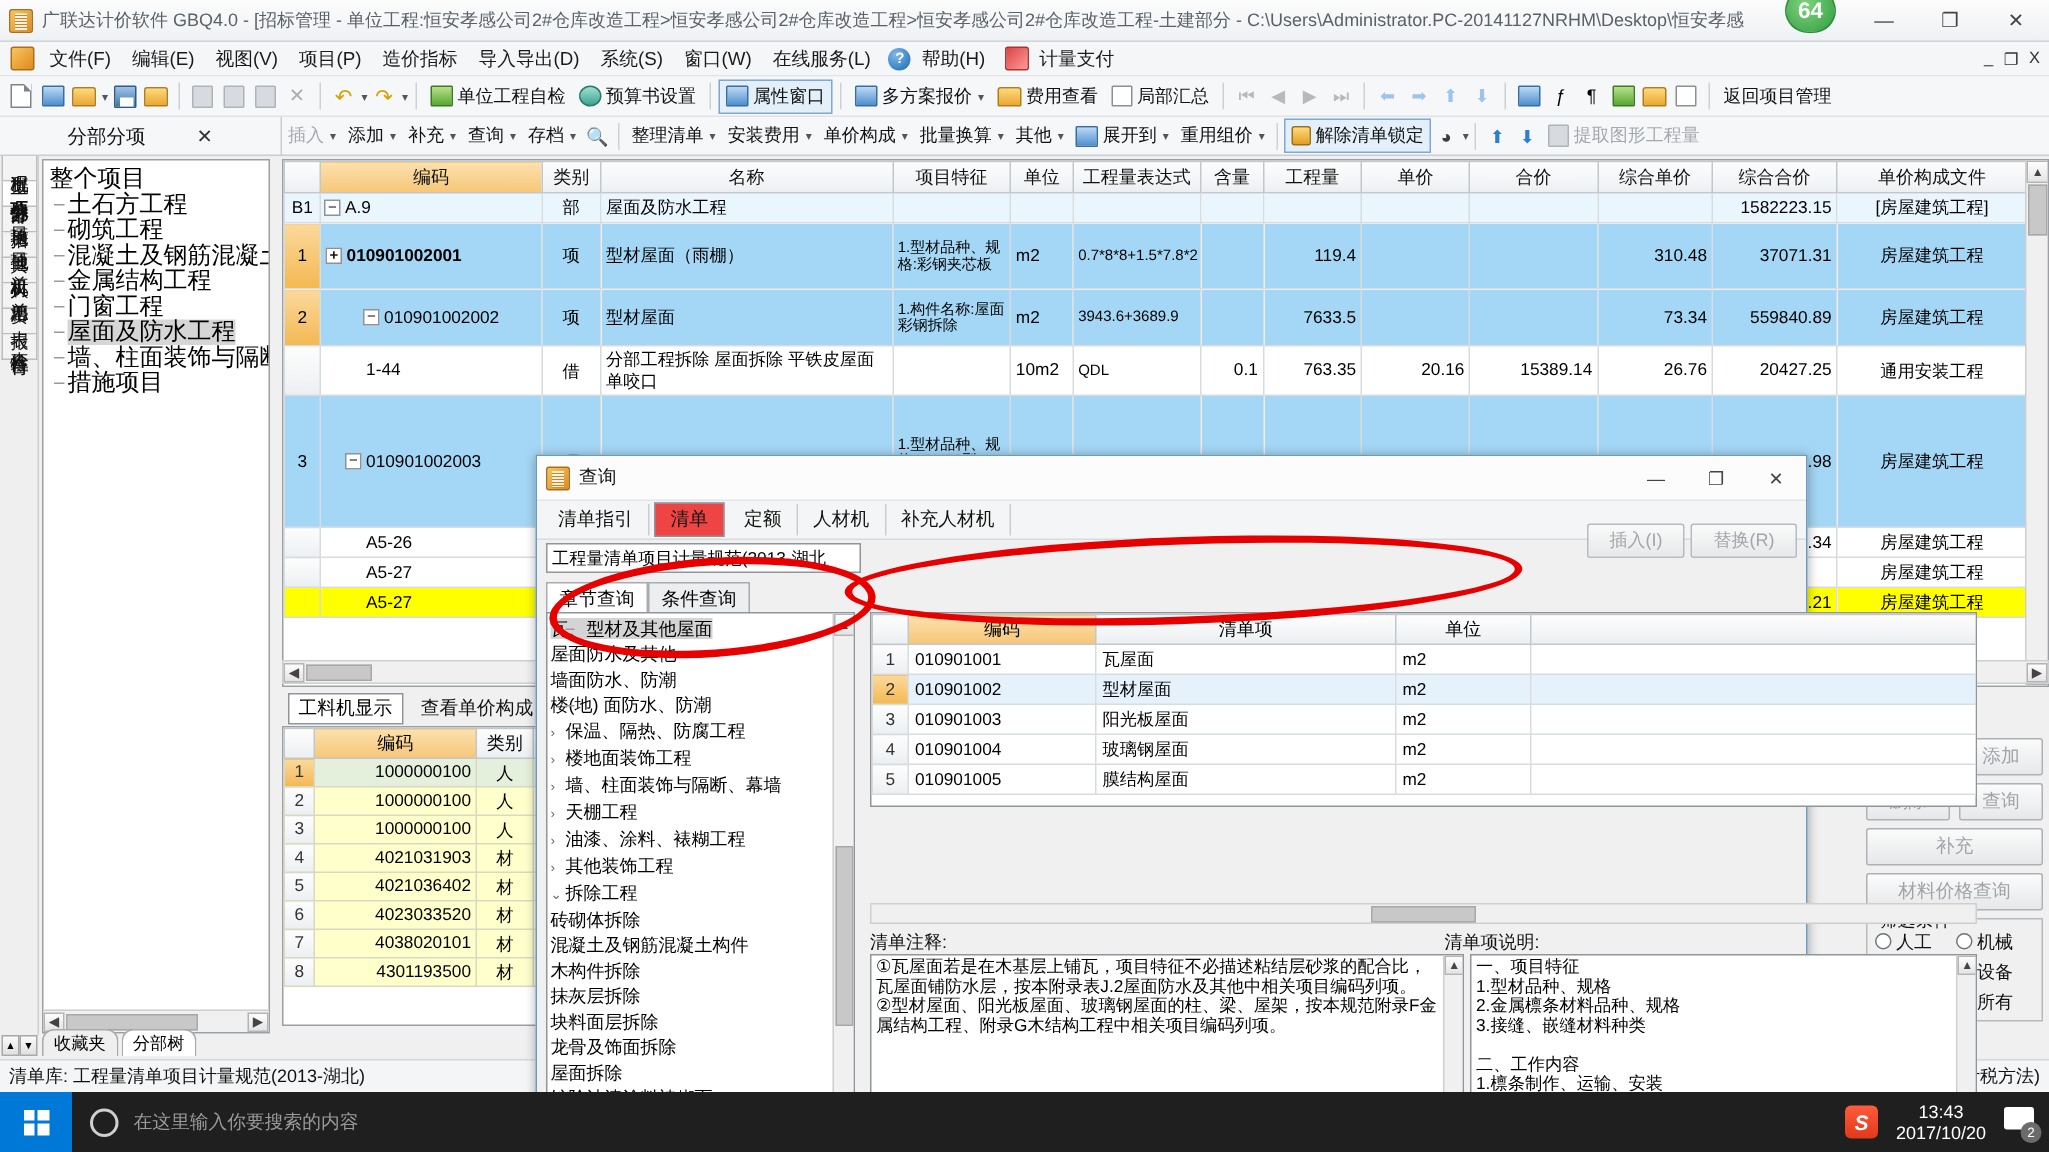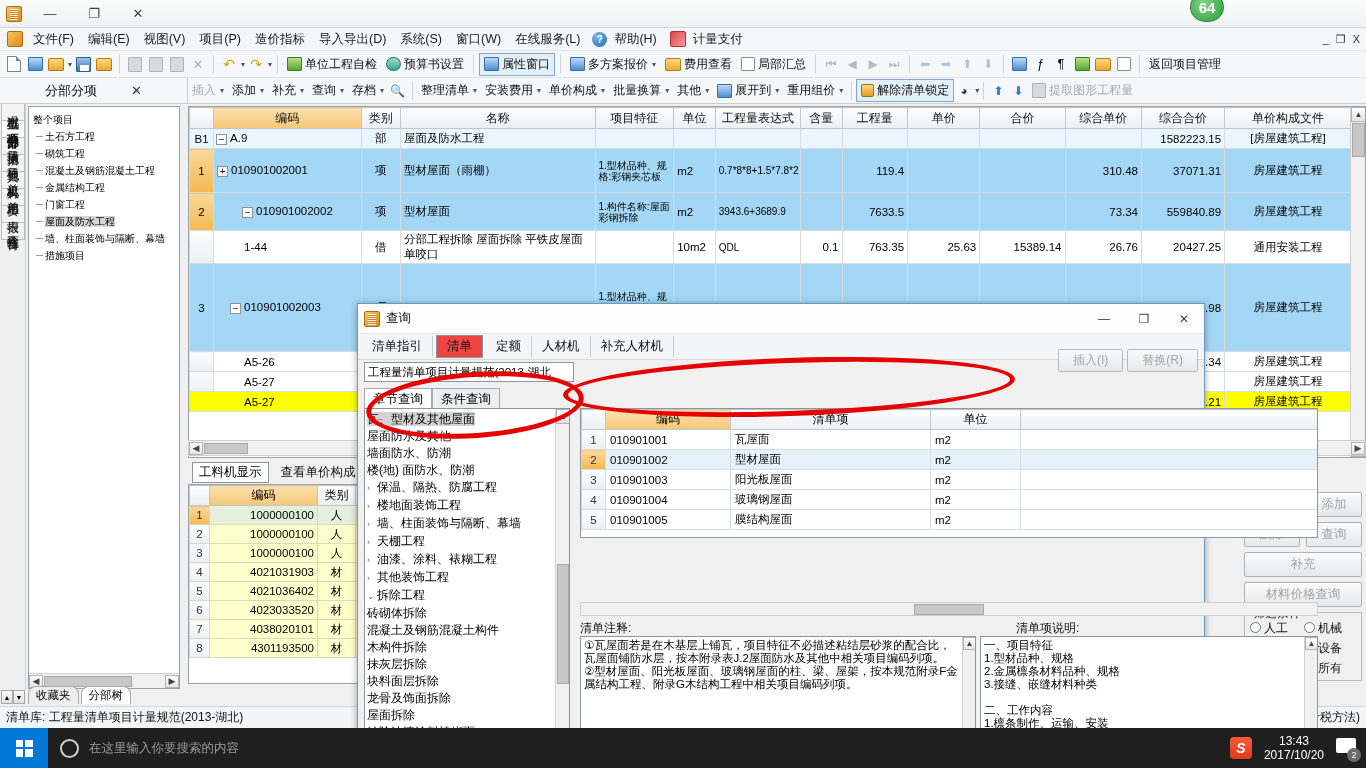--- a/index.html
+++ b/index.html
@@ -108,21 +108,21 @@
     border:1px solid #bdbdbd; border-top:none; background:#f3f3f3;
     display:flex; align-items:center; justify-content:center;
     line-height:1;
   }
   .vtab.active { background:#fdfdfd; font-weight:bold; }
   .vscroll-btns{position:absolute;left:1px;top:690px;width:24px;height:14px;display:flex;}
   .vsb{width:12px;height:14px;border:1px solid #a8a8a8;background:linear-gradient(#fbfbfb,#dfdfdf);font-size:7px;display:flex;align-items:center;justify-content:center;}
 
   
   .treepanel{position:absolute;left:28px;top:106px;width:152px;height:583px;background:#fff;border:1px solid #9aa0a6;}
-  .tree-inner{padding:4px 2px 2px 4px;font-size:10px;color:#000;line-height:17px;white-space:nowrap;overflow:hidden;}
+  .tree-inner{padding:4px 2px 2px 4px;font-size:16px;color:#000;line-height:17px;white-space:nowrap;overflow:hidden;}
   .tnode{padding-left:0px;}
   .tchild{padding-left:12px;position:relative;}
   .tchild:before{content:"";position:absolute;left:3px;top:8px;width:7px;height:1px;background:#9a9a9a;}
   .tsel{background:#d6d6d6;}
   .tree-hscroll{position:absolute;left:0;bottom:0;width:150px;height:15px;background:#f0f0f0;border-top:1px solid #cfcfcf;display:flex;align-items:center;}
   .hs-arrow{width:14px;height:13px;display:flex;align-items:center;justify-content:center;font-size:9px;color:#444;background:linear-gradient(#fdfdfd,#e4e4e4);border:1px solid #b4b4b4;}
   .hs-thumb{height:11px;background:#c8c8c8;border:1px solid #a8a8a8;margin:0 1px;}
   .treetabs{position:absolute;left:28px;top:686px;width:152px;height:18px;display:flex;align-items:flex-end;font-size:11.5px;}
   .ttab{border:1px solid #a9a9a9;border-bottom:none;background:#efefef;padding:1px 7px;margin-right:2px;border-radius:8px 8px 0 0;}
   .ttab.on{background:#fff;}
@@ -241,20 +241,21 @@
   
   .ellipse{position:absolute;border:5px solid #e60000;border-radius:50%;pointer-events:none;}
 </style>
 </head>
 <body>
 
 <div class="app">
 
   <div class="titlebar">
     <div class="app-icon"></div>
+    <div class="title-text">广联达计价软件 GBQ4.0 - [招标管理 - 单位工程:恒安孝感公司2#仓库改造工程&gt;恒安孝感公司2#仓库改造工程&gt;恒安孝感公司2#仓库改造工程-土建部分 - C:\Users\Administrator.PC-20141127NRHM\Desktop\恒安孝感</div>
     <div class="win-btns">
       <div class="win-btn">—</div>
       <div class="win-btn">❐</div>
       <div class="win-btn">✕</div>
     </div>
     <div class="badge64">64</div>
   </div>
 
   <div class="menubar">
     <div class="mini-icon"></div>
@@ -576,21 +577,21 @@
             <td class="num"></td>
             <td class="num"></td>
             <td class="num"></td>
             <td class="num"></td>
             <td class="num"></td>
             <td class="num">1582223.15</td>
             <td class="ctr">[房屋建筑工程]</td>
           </tr>
           <tr class="r-sel" style="height: 44px;">
             <td class="rowno hl">1</td>
-            <td style=""><span class="expander">+</span><span>010901002001</span></td>
+            <td style=" font-weight: bold;"><span class="expander">+</span><span>010901002001</span></td>
             <td class="ctr">项</td>
             <td class="">型材屋面（雨棚）</td>
             <td class="featcell">1.型材品种、规格:彩钢夹芯板</td>
             <td class="">m2</td>
             <td class="featcell">0.7*8*8+1.5*7.8*2</td>
             <td class="num"></td>
             <td class="num">119.4</td>
             <td class="num"></td>
             <td class="num"></td>
             <td class="num">310.48</td>
@@ -616,21 +617,21 @@
           <tr class="" style="height: 28px;">
             <td class="rowno"></td>
             <td style="padding-left: 30px;"><span>1-44</span></td>
             <td class="ctr">借</td>
             <td class="">分部工程拆除 屋面拆除 平铁皮屋面 单咬口</td>
             <td class="featcell"></td>
             <td class="">10m2</td>
             <td class="featcell">QDL</td>
             <td class="num">0.1</td>
             <td class="num">763.35</td>
-            <td class="num">25.63</td>
+            <td class="num">20.16</td>
             <td class="num">15389.14</td>
             <td class="num">26.76</td>
             <td class="num">20427.25</td>
             <td class="ctr">通用安装工程</td>
           </tr>
           <tr class="r-sel" style="height: 88px;">
             <td class="rowno">3</td>
             <td style="padding-left: 16px;"><span class="expander">−</span><span>010901002003</span></td>
             <td class="ctr">项</td>
             <td class=""></td>
@@ -935,21 +936,21 @@
 
     <div class="note-label" style="left:222px;top:316px;">清单注释:</div>
     <div class="notebox" style="left:222px;top:332px;width:396px;height:124px;">
       <div class="txt" style="width:382px;">①瓦屋面若是在木基层上铺瓦，项目特征不必描述粘结层砂浆的配合比，瓦屋面铺防水层，按本附录表J.2屋面防水及其他中相关项目编码列项。
 ②型材屋面、阳光板屋面、玻璃钢屋面的柱、梁、屋架，按本规范附录F金属结构工程、附录G木结构工程中相关项目编码列项。</div>
       <div class="notebox-sb">
         <div class="sb-btn" style="width:13px;height:13px;">▲</div>
       </div>
     </div>
 
-    <div class="note-label" style="left:658px;top:316px;">清单项说明:</div>
+    <div class="note-label" style="left:605px;top:316px;">清单项说明:</div>
     <div class="notebox" style="left:622px;top:332px;width:338px;height:124px;">
       <div class="txt" style="width:324px;">一、项目特征
 1.型材品种、规格
 2.金属檩条材料品种、规格
 3.接缝、嵌缝材料种类
 
 二、工作内容
 1.檩条制作、运输、安装
 2.屋面型材安装
 3.接缝、嵌缝

